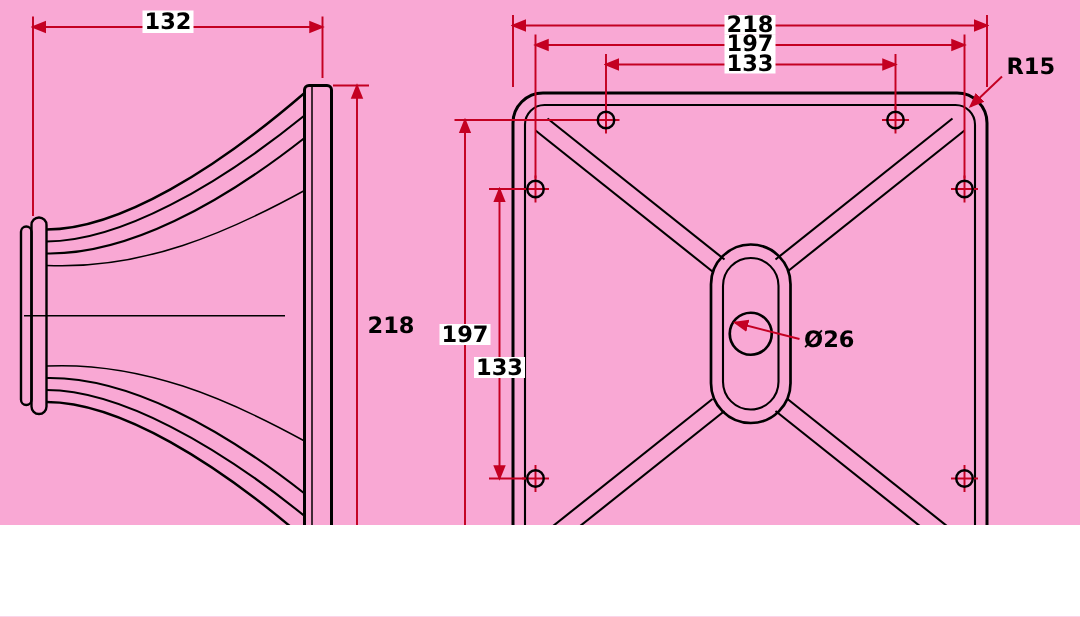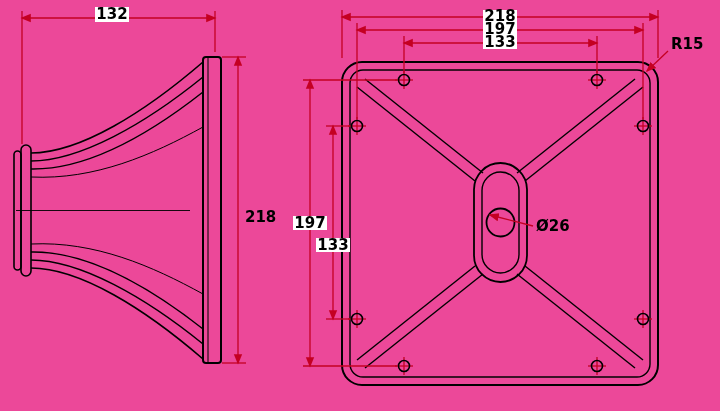--- a/index.html
+++ b/index.html
@@ -1,20 +1,20 @@
 <!DOCTYPE html>
 <html><head>
 <meta charset="utf-8">
 <style>
   html, body { margin: 0; padding: 0; background: #ffffff; }
   .stage {
     position: relative;
     width: 720px;
-    height: 411px;
-    background: #ec4899;
+    height: 350px;
+    background: #f9a8d4;
     overflow: hidden;
     font-family: "DejaVu Sans", sans-serif;
   }
   svg { display: block; }
   .ln   { stroke: #000000; fill: none; }
   .sw1  { stroke-width: 1; }
   .sw14 { stroke-width: 1.4; }
   .sw16 { stroke-width: 1.6; }
   .sw18 { stroke-width: 1.8; }
   .sw2  { stroke-width: 2; }

